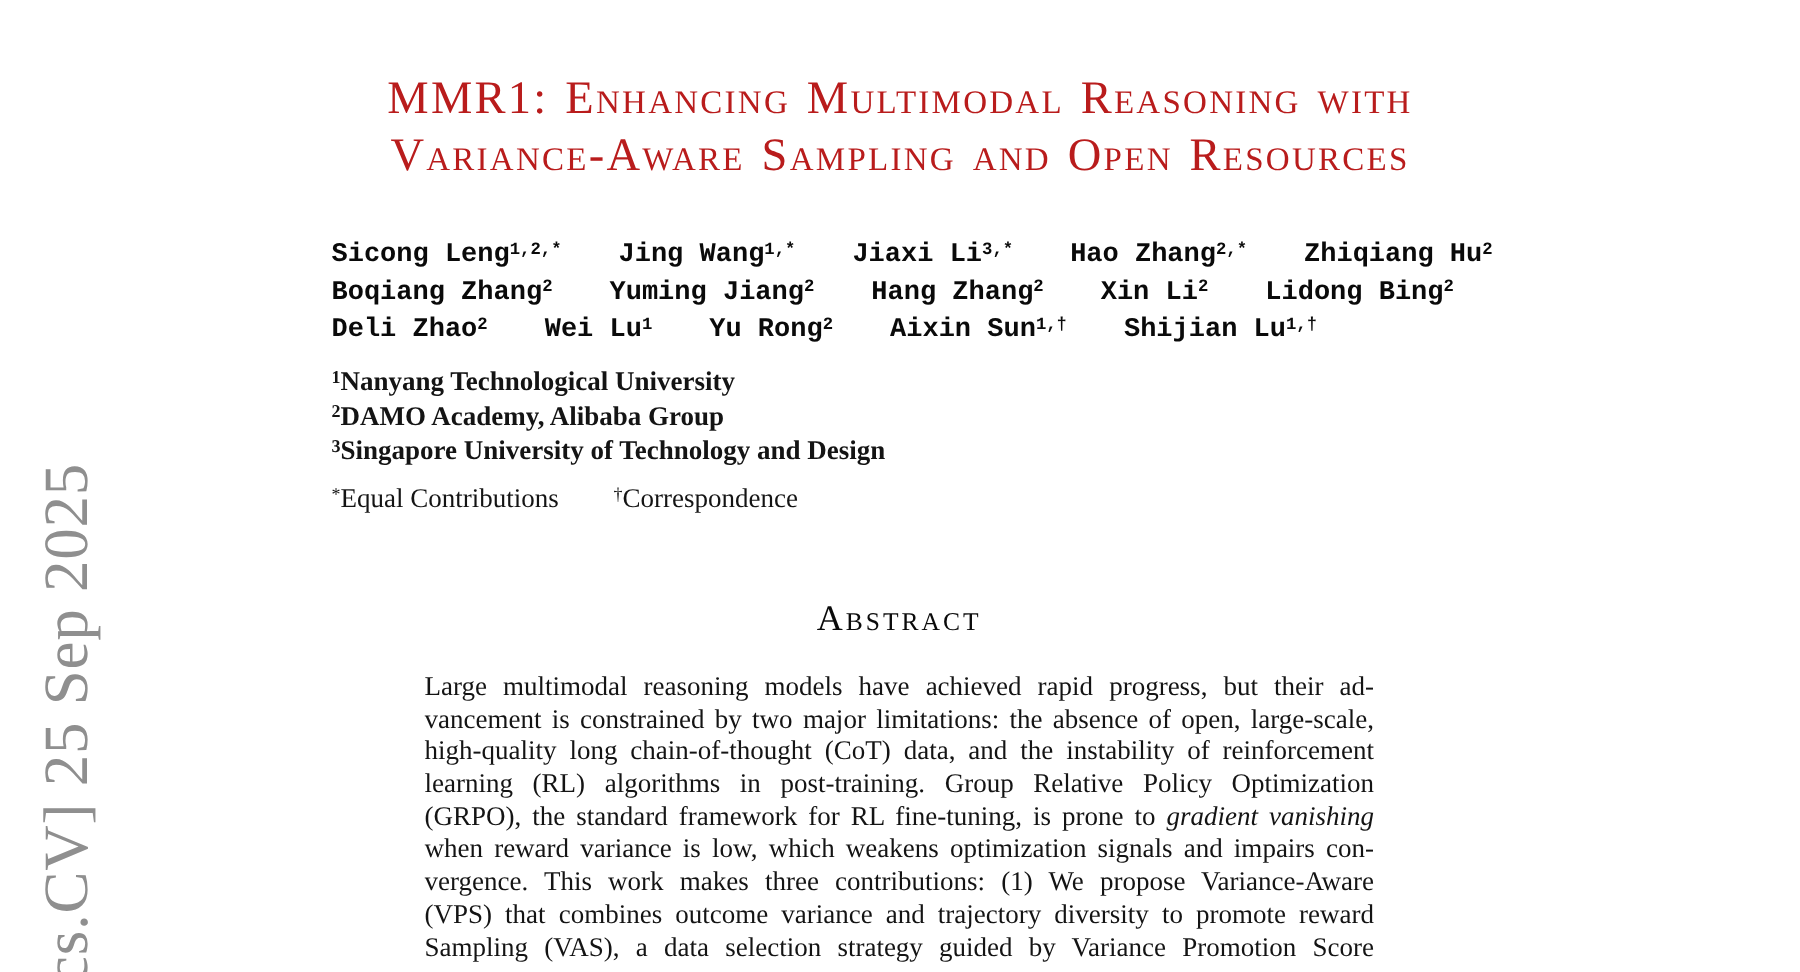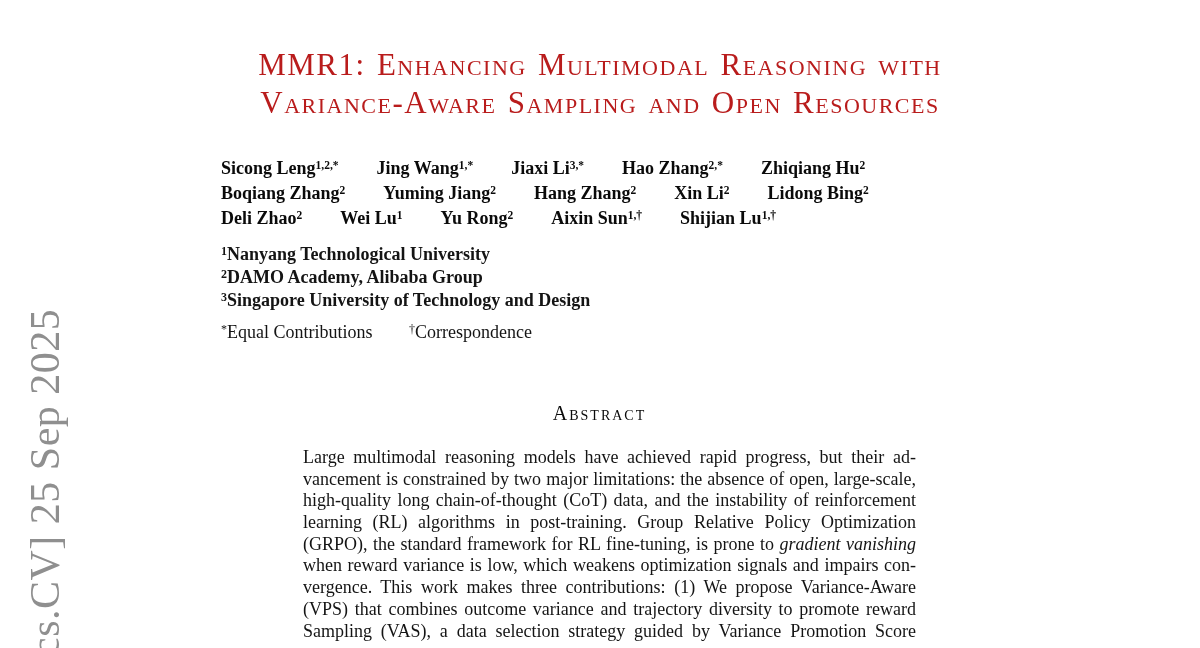--- a/index.html
+++ b/index.html
@@ -51,21 +51,21 @@
   
   .authors {
     position: absolute;
     left: 221px;
     top: 156px;
     font-size: 18px;
     font-weight: bold;
     color: #0a0a0a;
   }
   .author-row { height: 25px; line-height: 25px; white-space: nowrap; }
-  .author { margin-right: 38px; }
+  .author { margin-right: 38px; font-family: Liberation Mono, monospace; }
   .author sup {
     font-weight: bold;
     font-size: 11.5px;
     position: relative;
     top: -0.45em;
     vertical-align: baseline;
     line-height: 0;
   }
 
   
@@ -97,41 +97,40 @@
   }
   .footnote { margin-right: 32px; }
 
   
   .abstract-heading {
     position: absolute;
     left: 283px;
     width: 633px;
     top: 400px;
     text-align: center;
-    font-size: 20px;
+    font-size: 24px;
     line-height: 26px;
     font-variant: small-caps;
     letter-spacing: 2px;
     color: #0a0a0a;
   }
   .abstract-body {
     position: absolute;
     left: 283px;
     top: 447px;
     width: 633px;
     font-size: 18px;
   }
   .abs-line {
     height: 21.7px;
     line-height: 21.7px;
     text-align: justify;
     text-align-last: justify;
     white-space: normal;
     overflow: hidden;
-    margin-left: 20px;
   }
   .abs-line i { font-style: italic; }
 </style>
 </head>
 <body>
 
 <div class="page">
 
   <div class="watermark">cs.CV] 25 Sep 2025</div>
 

